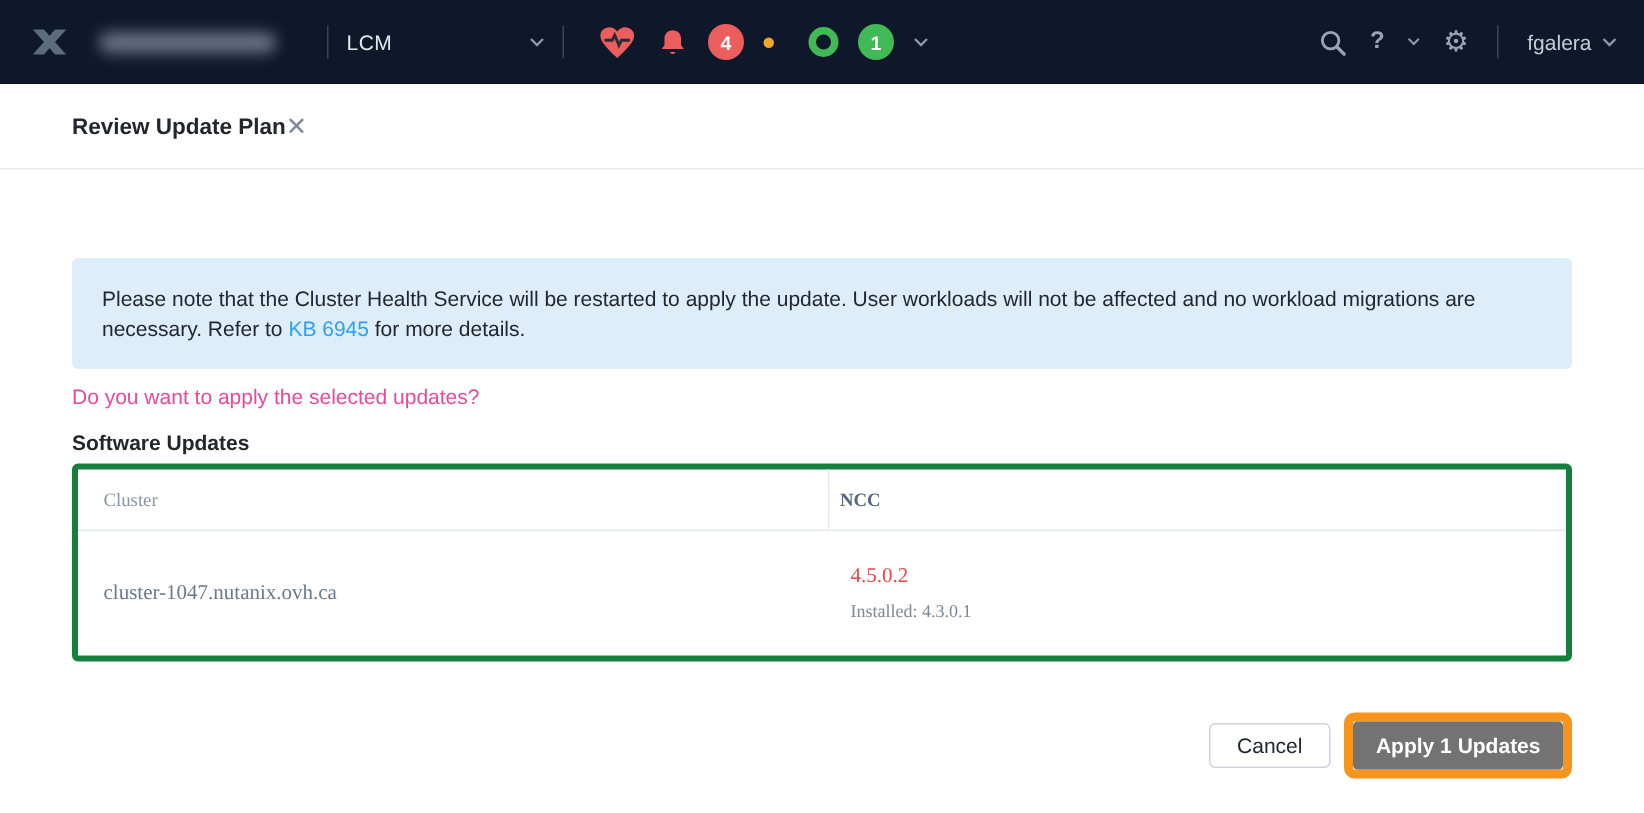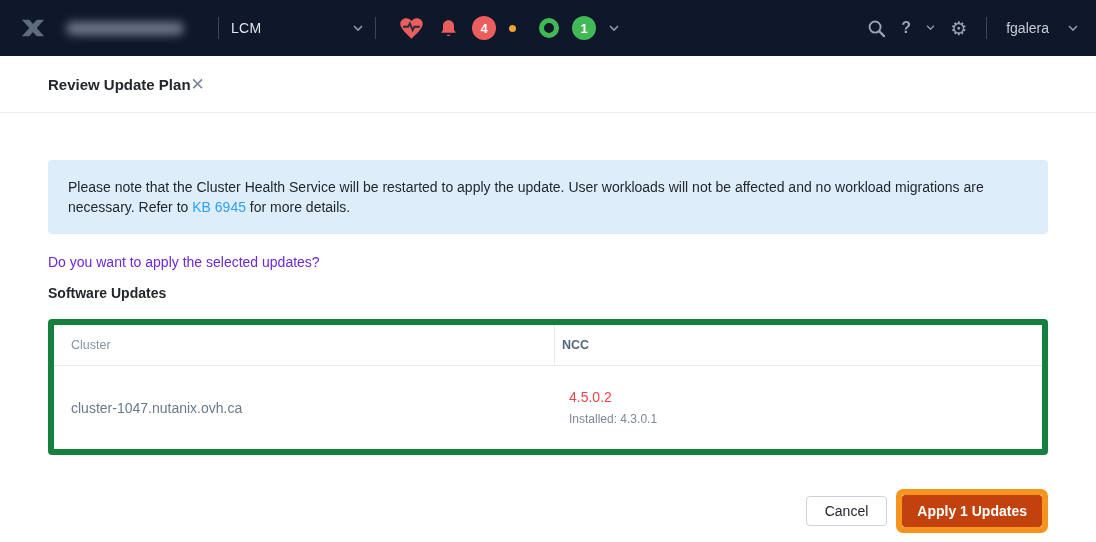--- a/index.html
+++ b/index.html
@@ -19,58 +19,58 @@
   .nav-icons { display:flex; align-items:center; gap:13px; margin-left:10px; }
   .badge { width:24px; height:24px; border-radius:50%; color:#fff; font-size:13px;
     font-weight:bold; display:flex; align-items:center; justify-content:center; cursor:pointer; }
   .badge.red { background:#ec5e5e; }
   .badge.green { background:#41b957; }
   .dot { width:7px; height:7px; border-radius:50%; background:#f0a32f; }
   .ring { width:20px; height:20px; border-radius:50%; border:5px solid #41b957; cursor:pointer; }
   .nav-right { display:flex; align-items:center; gap:15px; color:#9aa4b3; }
   .help-q { font-size:16px; font-weight:bold; cursor:pointer; }
   .gear { font-size:19px; line-height:1; cursor:pointer; }
-  .user { color:#c7cdd6; font-size:14px; display:flex; align-items:center; gap:19px; cursor:pointer; }
+  .user { color:#c7cdd6; font-size:14px; display:flex; align-items:center; gap:7px; cursor:pointer; }
 
   
   .dlg-header { height:57px; display:flex; align-items:center;
     padding:0 20px 0 48px;
     border-bottom:1px solid #e9ecef; background:#fff; }
   .dlg-title { font-size:15px; font-weight:bold; color:#23272d; }
   .dlg-close { color:#7e8a97; font-size:17px; cursor:pointer; line-height:1; }
 
   
   .content { padding:0 48px; }
-  .banner { margin-top:47px; background:#ddeefa; border-radius:4px;
+  .banner { margin-top:59px; background:#ddeefa; border-radius:4px;
     padding:17px 20px; font-size:14px; line-height:20px; color:#23272d; }
   .banner a { color:#2da1f8; text-decoration:none; cursor:pointer; }
-  .question { margin-top:18px; font-size:14px; color:#6d28d9; line-height:20px; }
+  .question { margin-top:8px; font-size:14px; color:#ec4899; line-height:20px; }
   .section-title { margin-top:11px; font-size:14px; font-weight:bold;
     color:#23272d; line-height:20px; }
 
   
-  .table { margin-top:16px; border:6px solid #15803d; border-radius:4px; background:#fff; }
+  .table { margin-top:4px; border:4px solid #15803d; border-radius:4px; background:#fff;font-family:Liberation Serif, serif; }
   .thead { display:flex; height:41px; border-bottom:1px solid #e6eaee; font-size:12.5px; }
   .th-cluster { width:500px; padding-left:17px; color:#8795a5; display:flex; align-items:center; }
   .th-ncc { flex:1; padding-left:7px; color:#55677a; font-weight:bold;
     border-left:1px solid #e6eaee; display:flex; align-items:center; }
   .trow { display:flex; height:83px; align-items:center; }
   .td-cluster { width:500px; padding-left:17px; color:#6a7a8c; font-size:14px; }
   .td-ncc { flex:1; padding-left:15px; }
   .version { color:#ef4444; font-size:14px; margin-bottom:7px; }
   .installed { color:#7d8894; font-size:12px; }
 
   
   .footer { display:flex; justify-content:flex-end; align-items:center;
     margin-top:34px; padding-right:48px; }
   .btn-cancel { height:30px; padding:0 18px; background:#fff;
     border:1px solid #ccd3db; border-radius:4px; font-size:14px; color:#23272d;
     margin-right:9px; cursor:pointer; font-family:inherit; }
   .highlight-ring { border:6px solid #f7941e; border-radius:7px; display:inline-flex; }
-  .btn-apply { height:32px; padding:0 15px; background:#c2410c; border:none;
+  .btn-apply { height:32px; padding:0 15px; background:#737373; border:none;
     border-radius:3px; color:#fff; font-weight:bold; font-size:14px;
     cursor:pointer; font-family:inherit; }
 </style>
 </head>
 <body>
 
 <div class="navbar">
   <div class="nav-left">
     <span class="logo">
       <svg width="30" height="26" viewBox="0 0 32 28">

